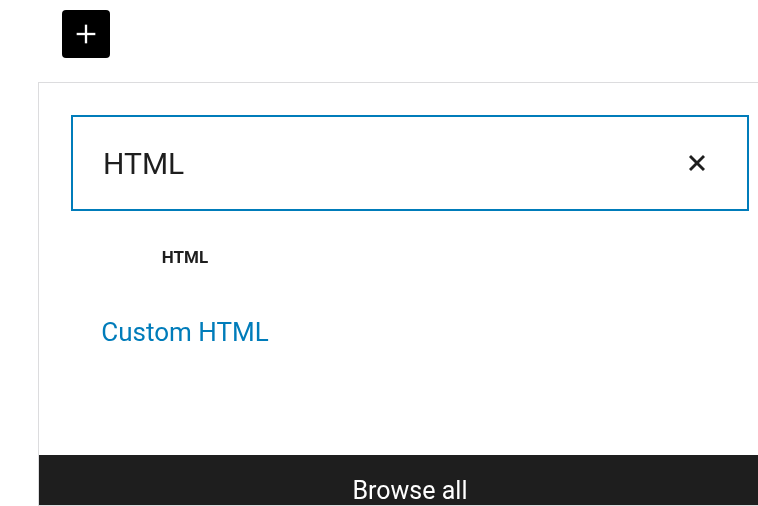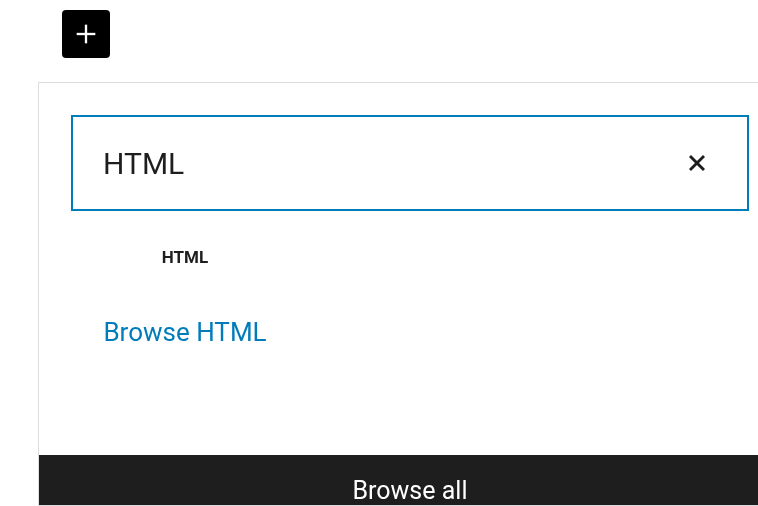--- a/index.html
+++ b/index.html
@@ -146,20 +146,20 @@
         </svg>
       </div>
     </div>
   </div>
 
   <div class="results-area">
     <div class="block-result">
       <div class="block-icon">
         <div class="block-icon-label">HTML</div>
       </div>
-      <div class="block-title">Browse HTML</div>
+      <div class="block-title">Custom HTML</div>
     </div>
   </div>
 
   <div class="browse-all-button">
     <span>Browse all</span>
   </div>
 </div>
 
 </body></html>

